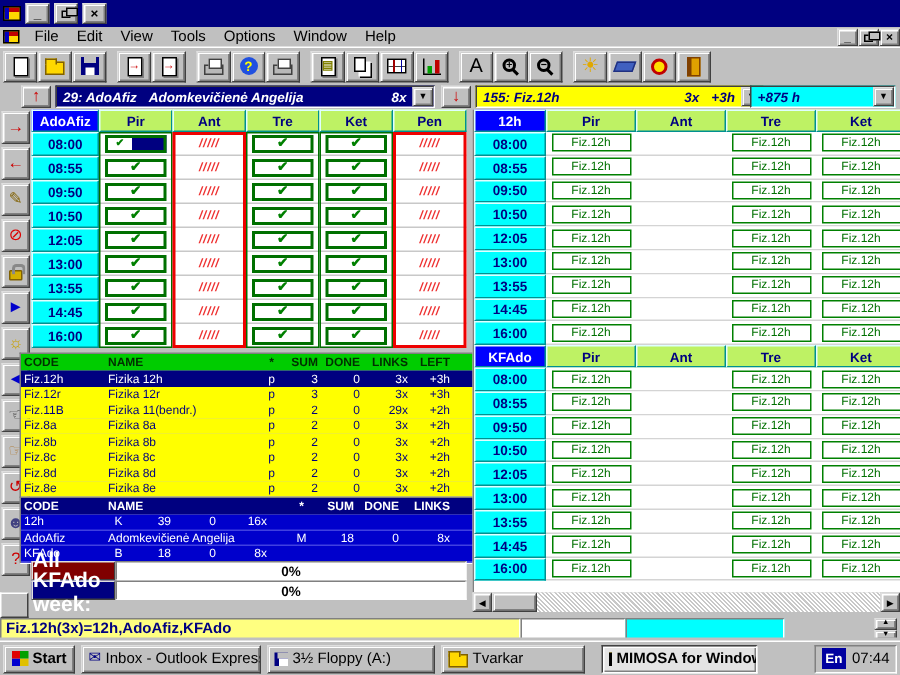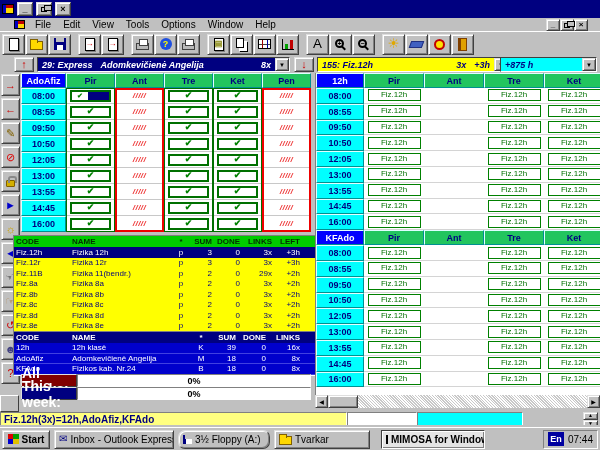--- a/index.html
+++ b/index.html
@@ -6,21 +6,21 @@
   body{background:#008080}
   .screen{position:relative;width:600px;height:450px;background:#c0c0c0;overflow:hidden}
   .raised{border:1px solid;border-color:#ffffff #404040 #404040 #ffffff;background:#c0c0c0}
   .raised2{border:1px solid;border-color:#dfdfdf #404040 #404040 #dfdfdf;box-shadow:inset 1px 1px 0 #ffffff,inset -1px -1px 0 #808080;background:#c0c0c0}
   
   .titlebar{position:absolute;top:0;left:0;right:0;height:18px;background:#000080;color:#fff;display:flex;align-items:center;padding:0 2px;gap:3px}
   .titlebar .title{flex:1;font-size:11px;font-weight:bold;white-space:nowrap;overflow:hidden}
   .winbtn{width:16px;height:14px;display:flex;align-items:center;justify-content:center;font-size:9px;font-weight:bold;color:#000;line-height:1}
   .winbtn.sm{width:14px;height:12px;font-size:8px}
   
-  .menubar{position:absolute;top:18px;left:0;right:12px;height:13px;background:#c0c0c0;display:flex;align-items:center;padding-left:14px;font-size:10px}
+  .menubar{position:absolute;top:18px;left:0;right:0;height:13px;background:#c0c0c0;display:flex;align-items:center;padding-left:2px;font-size:10px}
   .menu-item{padding:0 6px;color:#000}
   .menubar .spacer{flex:1}
   
   .toolbar{position:absolute;top:31px;left:0;right:0;height:25px;background:#c0c0c0;border-top:1px solid #fff;display:flex;align-items:center;padding-left:2px}
   .tb-group{display:flex;margin-right:7px}
   .tb-btn{width:23px;height:21px;display:flex;align-items:center;justify-content:center;position:relative}
   
   .work{position:absolute;top:56px;left:0;right:0;height:371px;background:#c0c0c0}
   .navbtn{position:absolute;height:15px;width:20px;font-size:11px;font-weight:bold;display:flex;align-items:center;justify-content:center;line-height:1}
   .nav-red{color:#cc0000}
@@ -31,21 +31,21 @@
   .combo-hours{left:500px;top:1px;width:97px;background:#00ffff;color:#000080}
   .combo .v{padding:0 4px;white-space:nowrap}
   .combo .grow{flex:1}
   
   .sidebar{position:absolute;left:1px;top:18px;width:20px}
   .sb-btn{width:19px;height:22px;margin-bottom:2px;display:flex;align-items:center;justify-content:center;font-size:11px;line-height:1}
   
   .lgrid{position:absolute;left:21px;top:17px;width:290px;background:#fff}
   .lg-row{display:flex;height:16px}
   .lg-head{height:15px}
-  .hcell{display:flex;align-items:center;justify-content:center;font-size:9px;font-weight:bold;color:#000080;background:#22c55e;border:1px solid;border-color:#dfffff #009090 #009090 #dfffff}
+  .hcell{display:flex;align-items:center;justify-content:center;font-size:9px;font-weight:bold;color:#000080;background:#bef264;border:1px solid;border-color:#dfffff #009090 #009090 #dfffff}
   .hcell.key{background:#0000ff;color:#ffffff}
   .tcell{width:45px;background:#00ffff;color:#000080;font-weight:bold;font-size:9px;display:flex;align-items:center;justify-content:center;border:1px solid;border-color:#dfffff #009090 #009090 #dfffff}
   .dcell{width:49px;background:#ffffff;border-bottom:1px solid #c8c8c8;display:flex;align-items:center;justify-content:center}
   .chk{width:41px;height:12px;border:2px solid #007000;background:#fff;display:flex;align-items:center;justify-content:center;color:#008000;font-size:9px;font-weight:bold;line-height:1}
   .chk.sel{background:#000080;justify-content:flex-start}
   .chk.sel .selbox{width:16px;height:8px;background:#ffffff;display:flex;align-items:center;justify-content:center;color:#008000;font-size:7px;margin-left:0}
   .hatch{color:#ee3030;font-size:8px;font-style:italic;font-weight:bold;letter-spacing:0.5px;line-height:1}
   .colframe{position:absolute;top:15px;height:144px;pointer-events:none}
   .cf-green{border:1px solid #007000}
   .cf-red{border:2px solid #ee0000}
@@ -228,21 +228,21 @@
         <button class="tb-btn raised2">
           <span class="icon css-door"></span>
         </button>
       </div>
     </div>
 
   <div class="work">
 
     <button class="navbtn raised2 nav-red" style="left:14px;top:1px">↑</button>
     <div class="combo combo-teacher">
-      <span class="v">29: Express</span>
+      <span class="v">29: AdoAfiz</span>
       <span class="v grow">Adomkevičienė Angelija</span>
       <span class="v">8x</span>
       <span class="drop raised2">▼</span>
     </div>
     <button class="navbtn raised2 nav-red" style="left:294px;top:1px">↓</button>
     <div class="combo combo-lesson">
       <span class="v grow">155: Fiz.12h</span>
       <span class="v">3x</span>
       <span class="v">+3h</span>
       <span class="drop raised2">▼</span>
@@ -562,50 +562,48 @@
         <div class="lrow lhead2">
           <span class="d0">CODE</span>
           <span class="d1">NAME</span>
           <span class="d2">*</span>
           <span class="d3">SUM</span>
           <span class="d4">DONE</span>
           <span class="d5">LINKS</span>
         </div>
         <div class="lrow lrow2">
           <span class="d0">12h</span>
-          <span class="d1">12h klasė</span>
           <span class="d2">K</span>
           <span class="d3">39</span>
           <span class="d4">0</span>
           <span class="d5">16x</span>
         </div>
         <div class="lrow lrow2">
           <span class="d0">AdoAfiz</span>
           <span class="d1">Adomkevičienė Angelija</span>
           <span class="d2">M</span>
           <span class="d3">18</span>
           <span class="d4">0</span>
           <span class="d5">8x</span>
         </div>
         <div class="lrow lrow2">
           <span class="d0">KFAdo</span>
-          <span class="d1">Fizikos kab. Nr.24</span>
           <span class="d2">B</span>
           <span class="d3">18</span>
           <span class="d4">0</span>
           <span class="d5">8x</span>
         </div>
       </div>
 
     <div class="prow" style="top:318px">
       <span class="plabel pl-red">All weeks:</span>
       <span class="pbar">0%</span>
     </div>
     <div class="prow" style="top:331px">
-      <span class="plabel pl-blue">This week:</span>
+      <span class="plabel pl-blue">KFAdo week:</span>
       <span class="pbar">0%</span>
     </div>
     <div class="corner raised"></div>
 
     <div class="rpanel" id="rpanel">
         <div class="rg-row rg-head">
           <div class="hcell key" style="width: 48px; flex: 0 0 auto;">12h</div>
           <div class="hcell r-hday">Pir</div>
           <div class="hcell r-hday">Ant</div>
           <div class="hcell r-hday">Tre</div>
@@ -873,21 +871,21 @@
   <div class="taskbar">
     <button class="startbtn raised2">
       <span class="icon css-winflag"></span>
       <span>Start</span>
     </button>
     <span id="tasks" style="display:flex;gap:4px">
         <button class="task raised2" style="width: 120px;">
           <span class="icon" style="color: rgb(0, 0, 128);">✉</span>
           <span>Inbox - Outlook Express</span>
         </button>
-        <button class="task raised2" style="width: 92px; border-radius: 7px;">
+        <button class="task raised2" style="width: 112px;">
           <span class="icon css-disk sm" style="color: rgb(0, 0, 128);"></span>
           <span>3½ Floppy (A:)</span>
         </button>
         <button class="task raised2" style="width: 96px; margin-right: 7px;">
           <span class="icon css-folder" style="color: rgb(0, 0, 128);"></span>
           <span>Tvarkar</span>
         </button>
         <button class="task raised2 active" style="width: 104px;">
           <span class="icon css-appicon sm" style="color: rgb(0, 0, 128);"></span>
           <span>MIMOSA for Windows</span>

